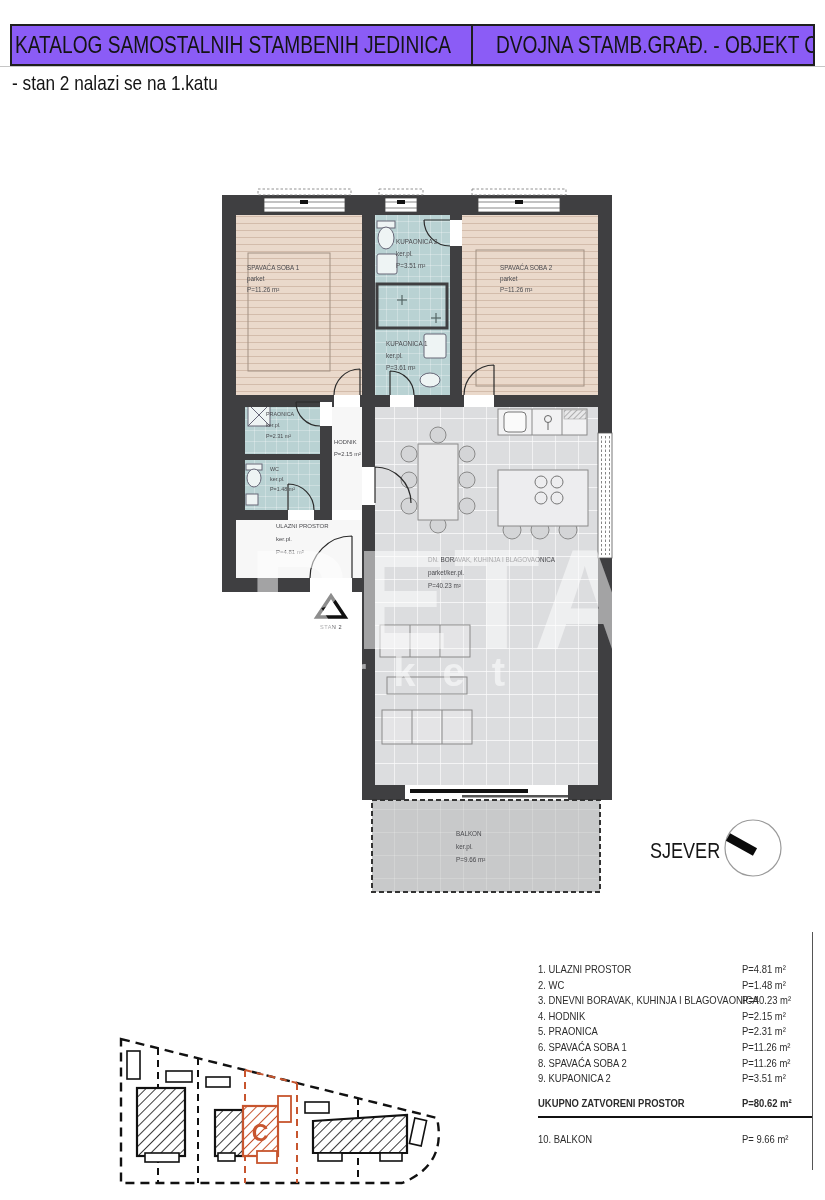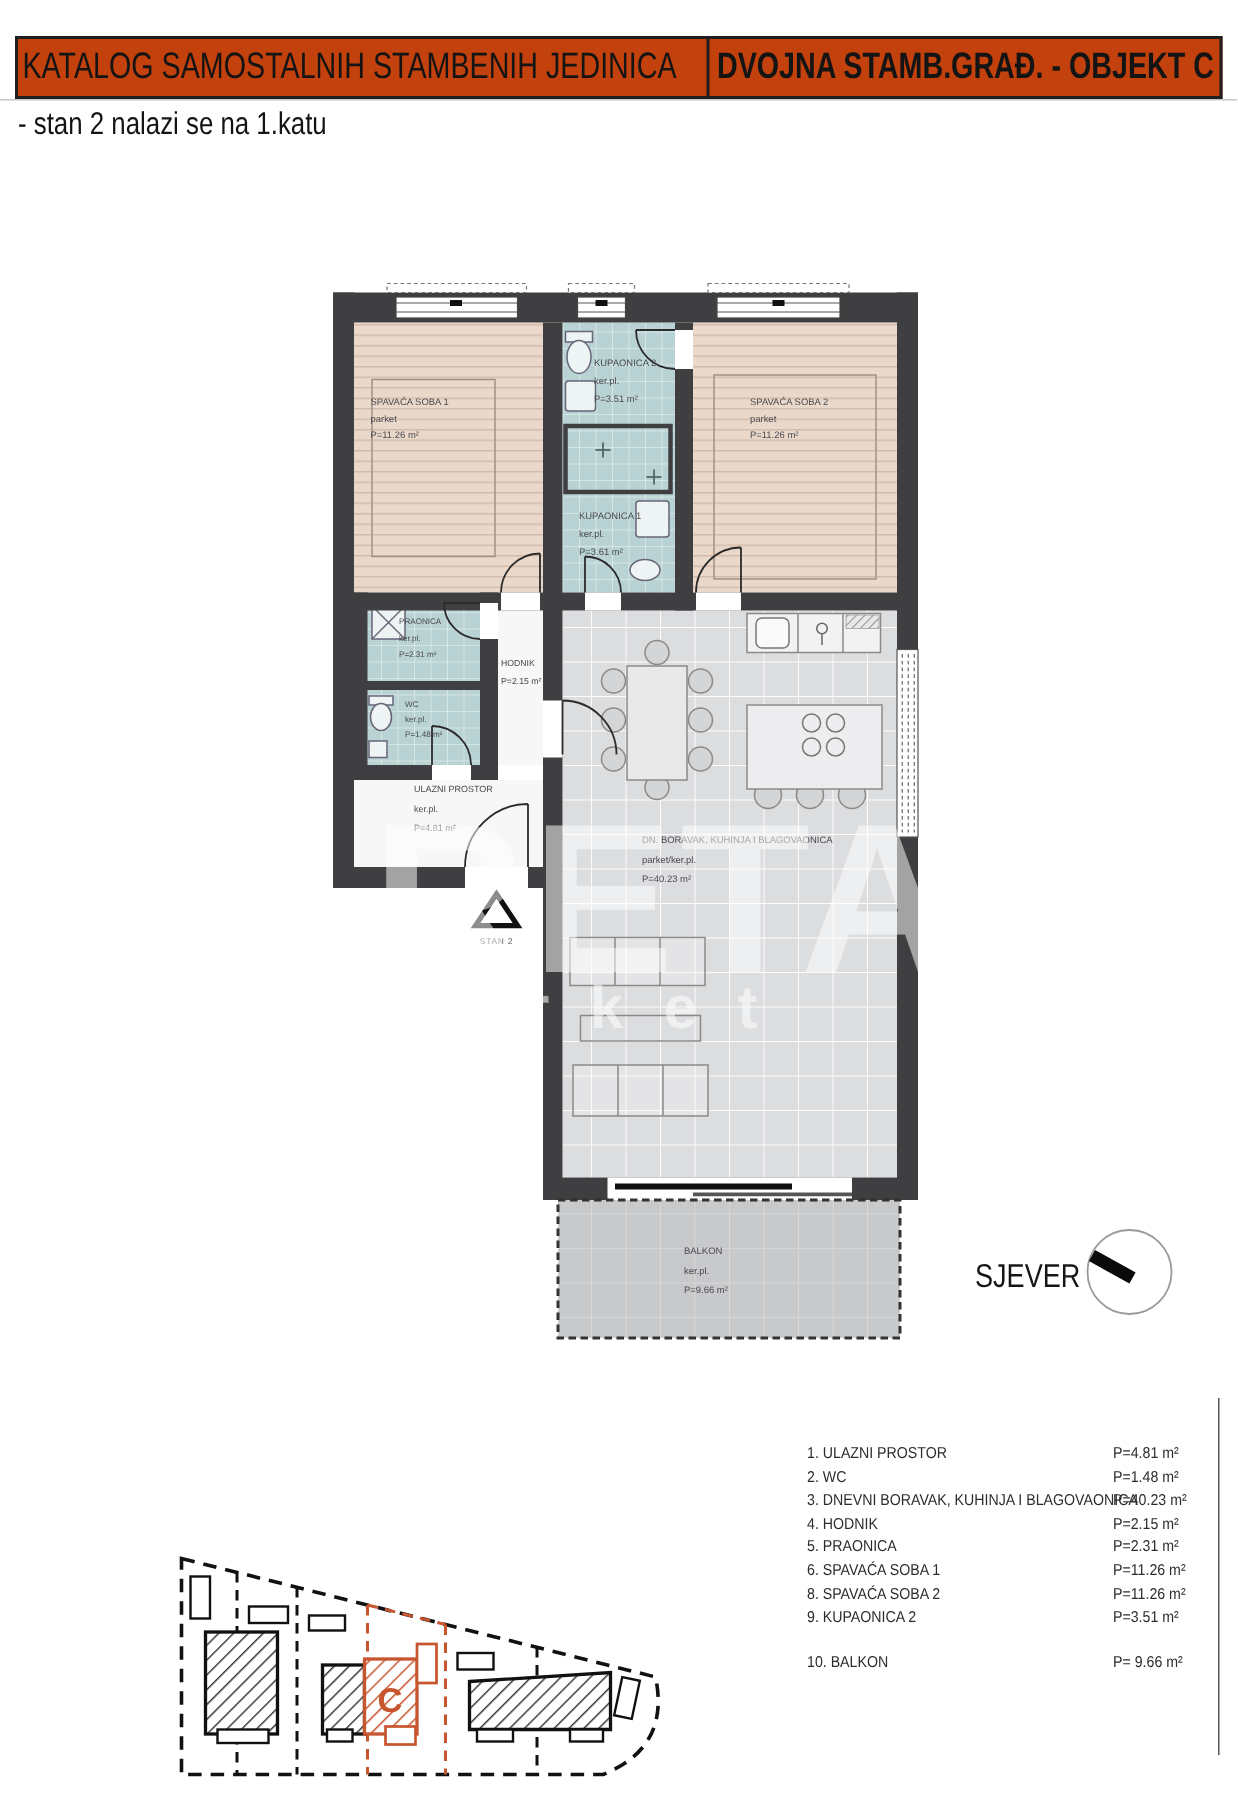--- a/index.html
+++ b/index.html
@@ -1,23 +1,23 @@
 <!DOCTYPE html>
 <html><head>
 <meta charset="utf-8">
 <style>
   html,body{margin:0;padding:0;background:#fff;}
   #page{position:relative;width:825px;height:1200px;background:#fff;overflow:hidden;
         font-family:"Liberation Sans",sans-serif;color:#1a1a1a;}
   .abs{position:absolute;}
   
-  .hdr{position:absolute;left:10px;top:24px;width:801px;height:38px;border:2px solid #1f1f1f;display:flex;background:#c2410c;}
+  .hdr{position:absolute;left:10px;top:24px;width:801px;height:38px;border:2px solid #1f1f1f;display:flex;background:#8b5cf6;}
   .hcell{display:flex;align-items:center;overflow:hidden;}
   .hcell.l{width:456px;border-right:2px solid #1f1f1f;padding-left:3px;}
-  .hcell.r{flex:1;padding-left:5px;font-weight:bold;}
+  .hcell.r{flex:1;padding-left:23px;}
   .htxt{font-size:24.5px;white-space:nowrap;transform:scaleX(0.78);transform-origin:0 50%;color:#141414;}
   .grayrule{position:absolute;left:0;top:66px;width:825px;height:1px;background:#c6c6c6;}
   .subtitle{position:absolute;left:12px;top:71px;font-size:21px;white-space:nowrap;
             transform:scaleX(0.82);transform-origin:0 50%;color:#141414;}
   
   .wm-big{position:absolute;left:248px;top:540px;width:372px;height:135px;overflow:hidden;
           font-size:142px;font-weight:800;line-height:120px;color:rgba(255,255,255,0.52);
           letter-spacing:4px;z-index:5;pointer-events:none;}
   .wm-small{position:absolute;left:250px;top:650px;font-size:40px;font-weight:600;
             letter-spacing:27px;color:rgba(255,255,255,0.55);z-index:5;pointer-events:none;}
@@ -328,20 +328,24 @@
         <span class="tval">P=11.26 m²</span>
       </div>
     <div class="trow">
         <span class="tlabel">8. SPAVAĆA SOBA 2</span>
         <span class="tval">P=11.26 m²</span>
       </div>
     <div class="trow">
         <span class="tlabel">9. KUPAONICA 2</span>
         <span class="tval">P=3.51 m²</span>
       </div>
+    <div class="trow total">
+        <span class="tlabel">UKUPNO ZATVORENI PROSTOR</span>
+        <span class="tval">P=80.62 m²</span>
+      </div>
     <div class="trow extra">
         <span class="tlabel">10. BALKON</span>
         <span class="tval">P= 9.66 m²</span>
       </div>
   </div>
   <div class="vline"></div>
 
   <svg class="abs" style="left:100px;top:1025px;" width="350" height="170" viewBox="0 0 350 170">
     <defs>
       <pattern id="hb" width="7" height="7" patternUnits="userSpaceOnUse" patternTransform="rotate(45)">

